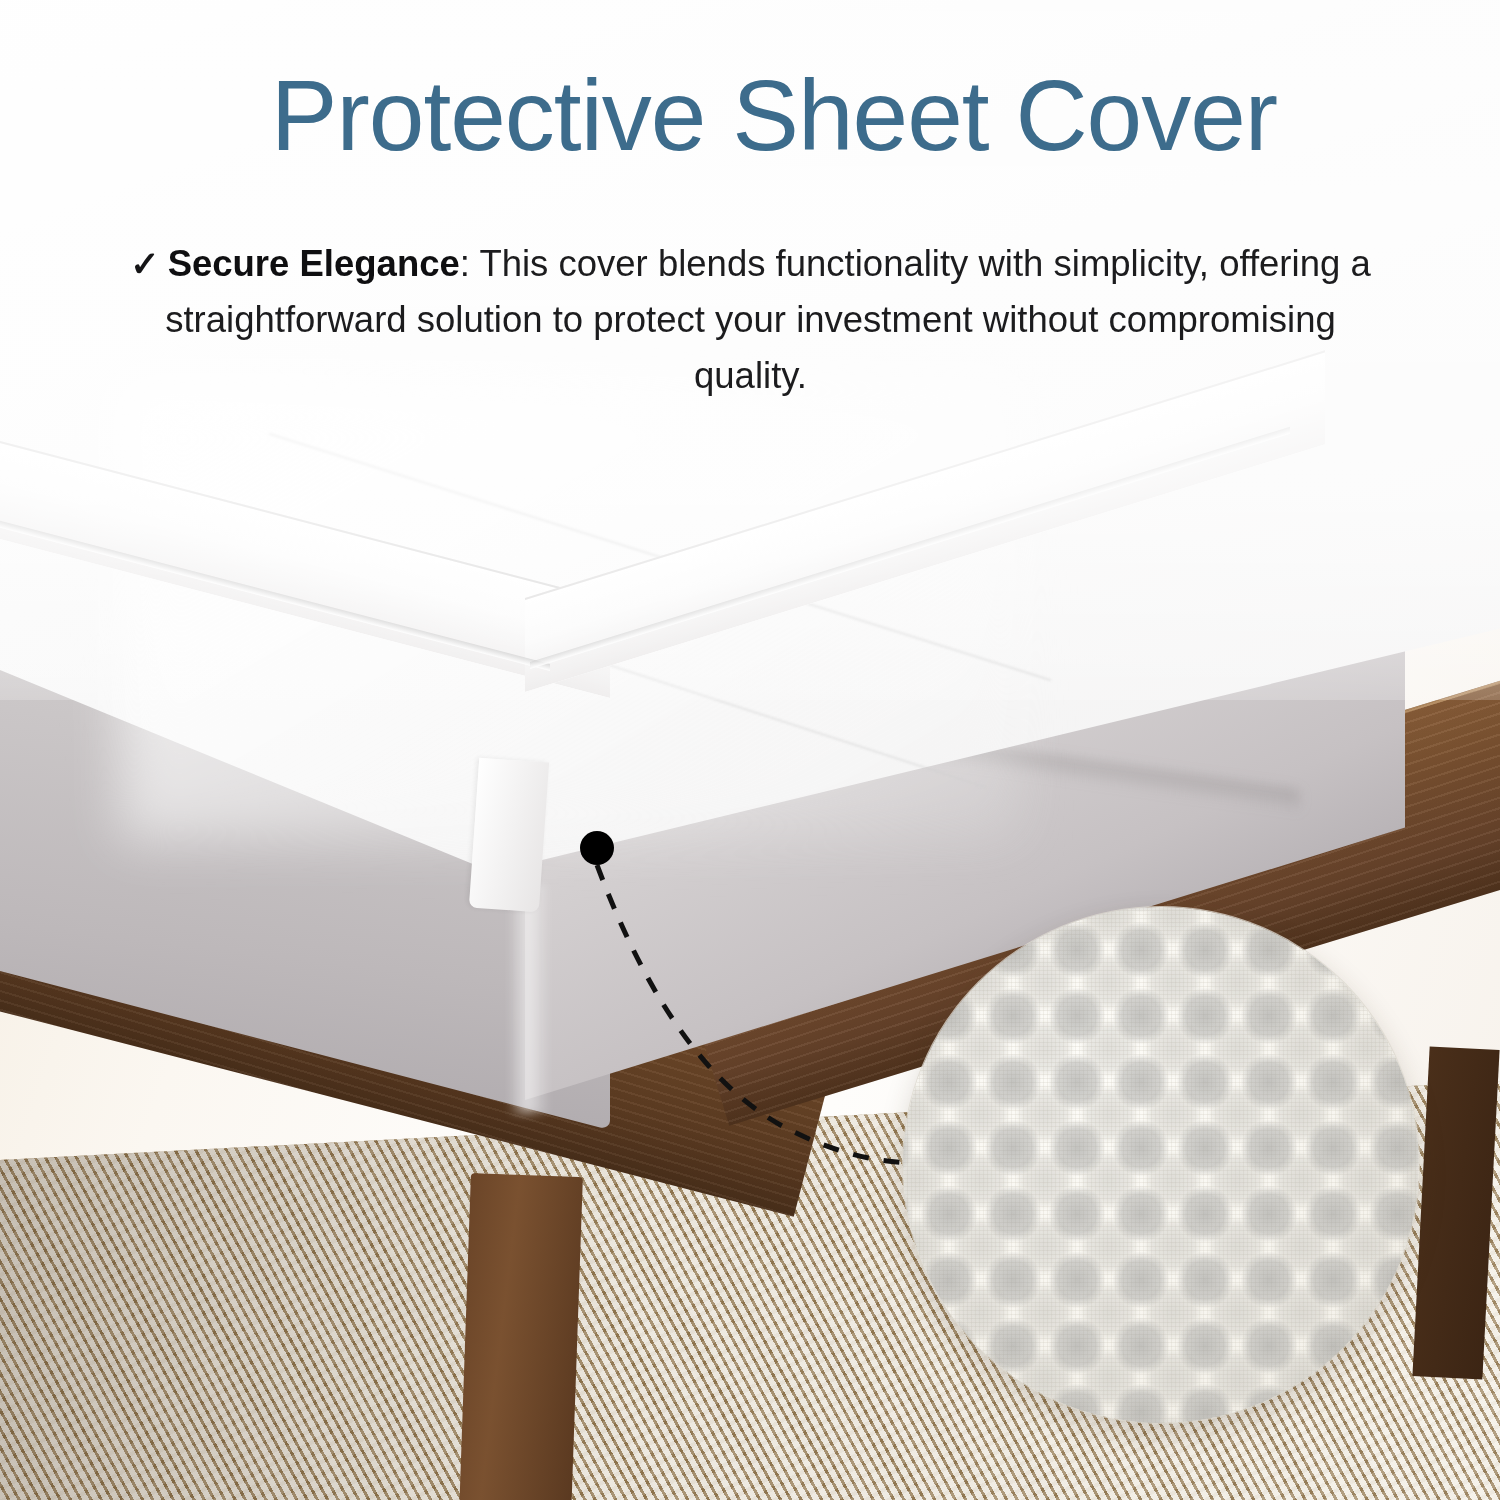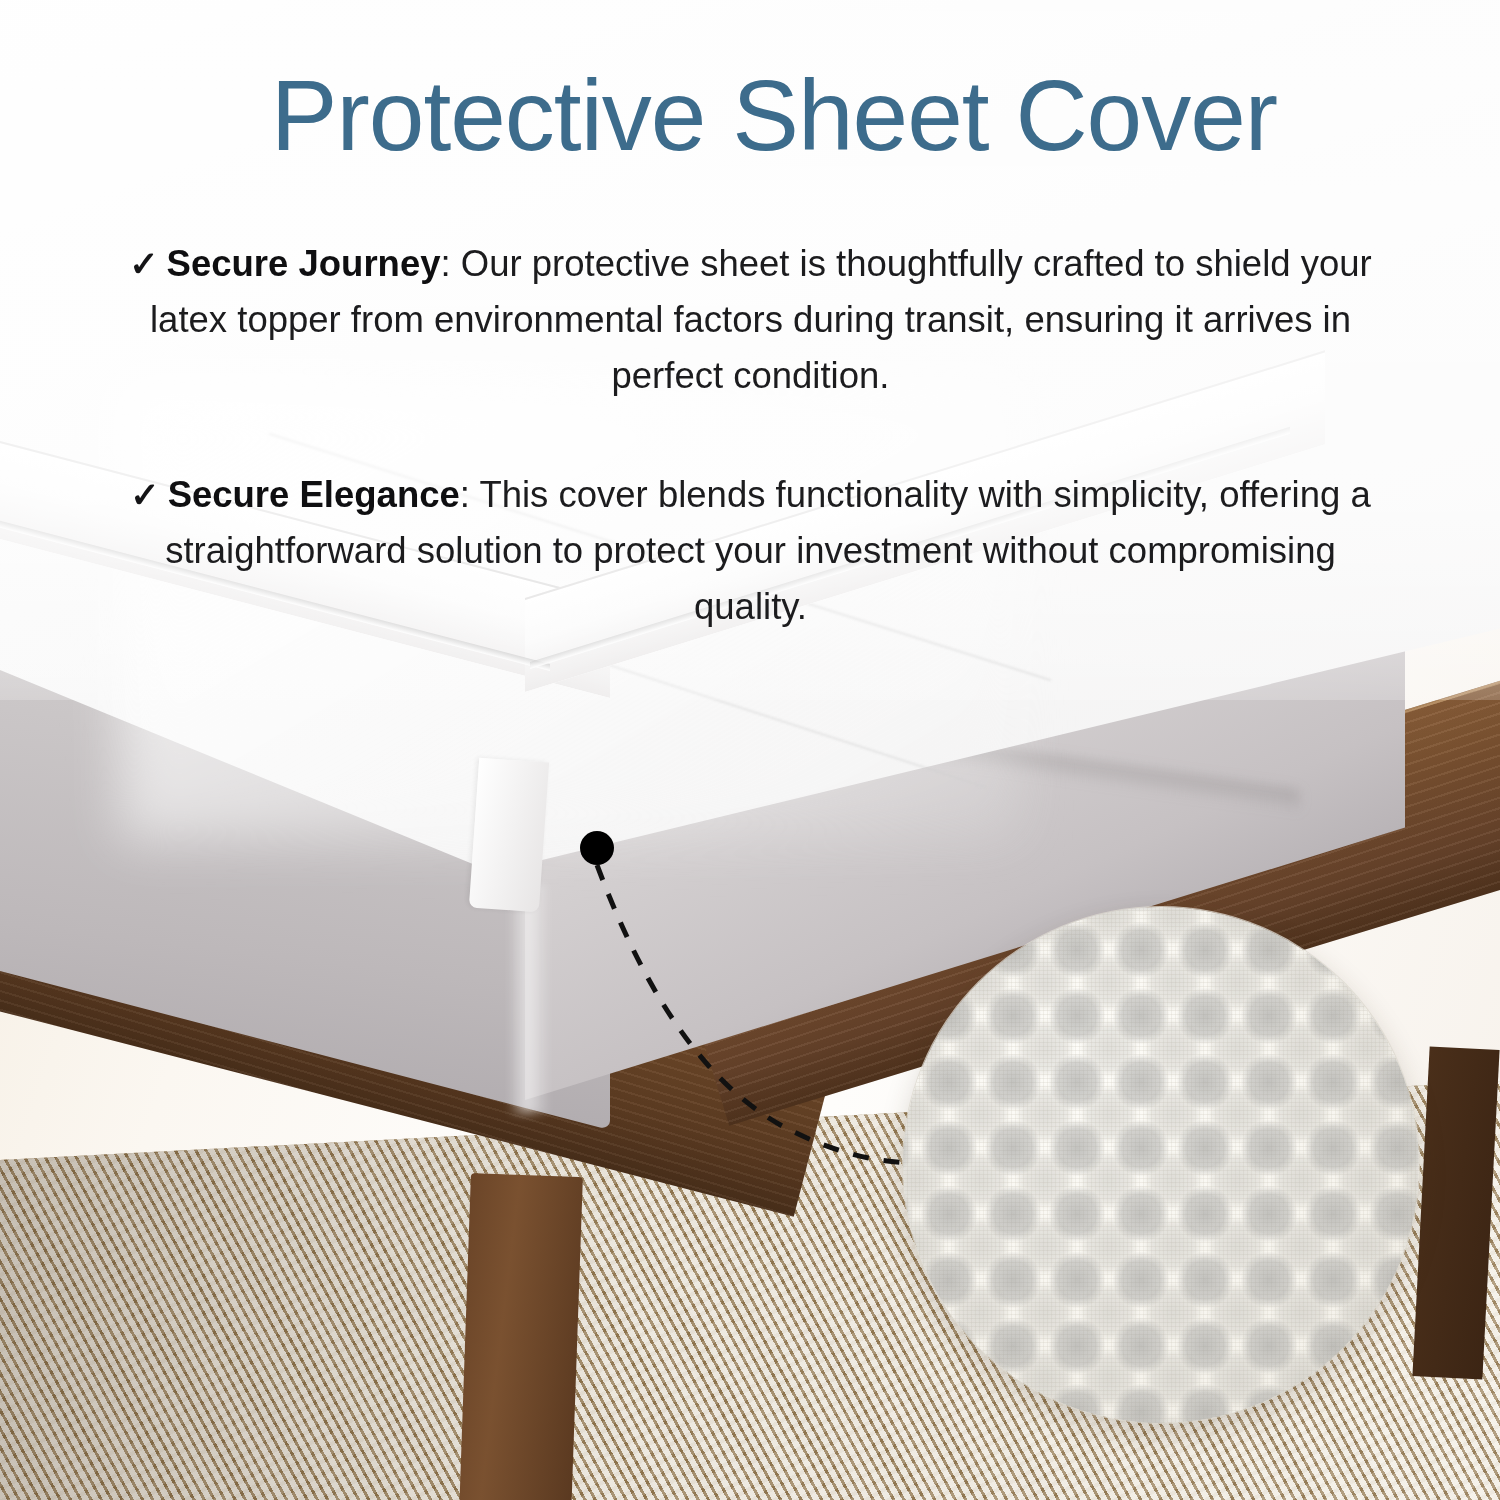--- a/index.html
+++ b/index.html
@@ -468,23 +468,20 @@
     <div class="callout-vig"></div>
   </div>
 
   <div class="callout-dot"></div>
 
   <div class="copy">
     <div class="headline">Protective Sheet Cover</div>
 
     <div class="bullets">
 
-      <div class="bullet">
-        <span class="check">✓</span><span class="lead">Secure Journey</span><span class="body">: Our protective sheet is thoughtfully crafted to shield your latex topper from environmental factors during transit, ensuring it arrives in perfect condition.</span>
-      </div>
 
       <div class="bullet">
         <span class="check">✓</span><span class="lead">Secure Elegance</span><span class="body">: This cover blends functionality with simplicity, offering a straightforward solution to protect your investment without compromising quality.</span>
       </div>
 
     </div>
   </div>
 
 </div>
 

